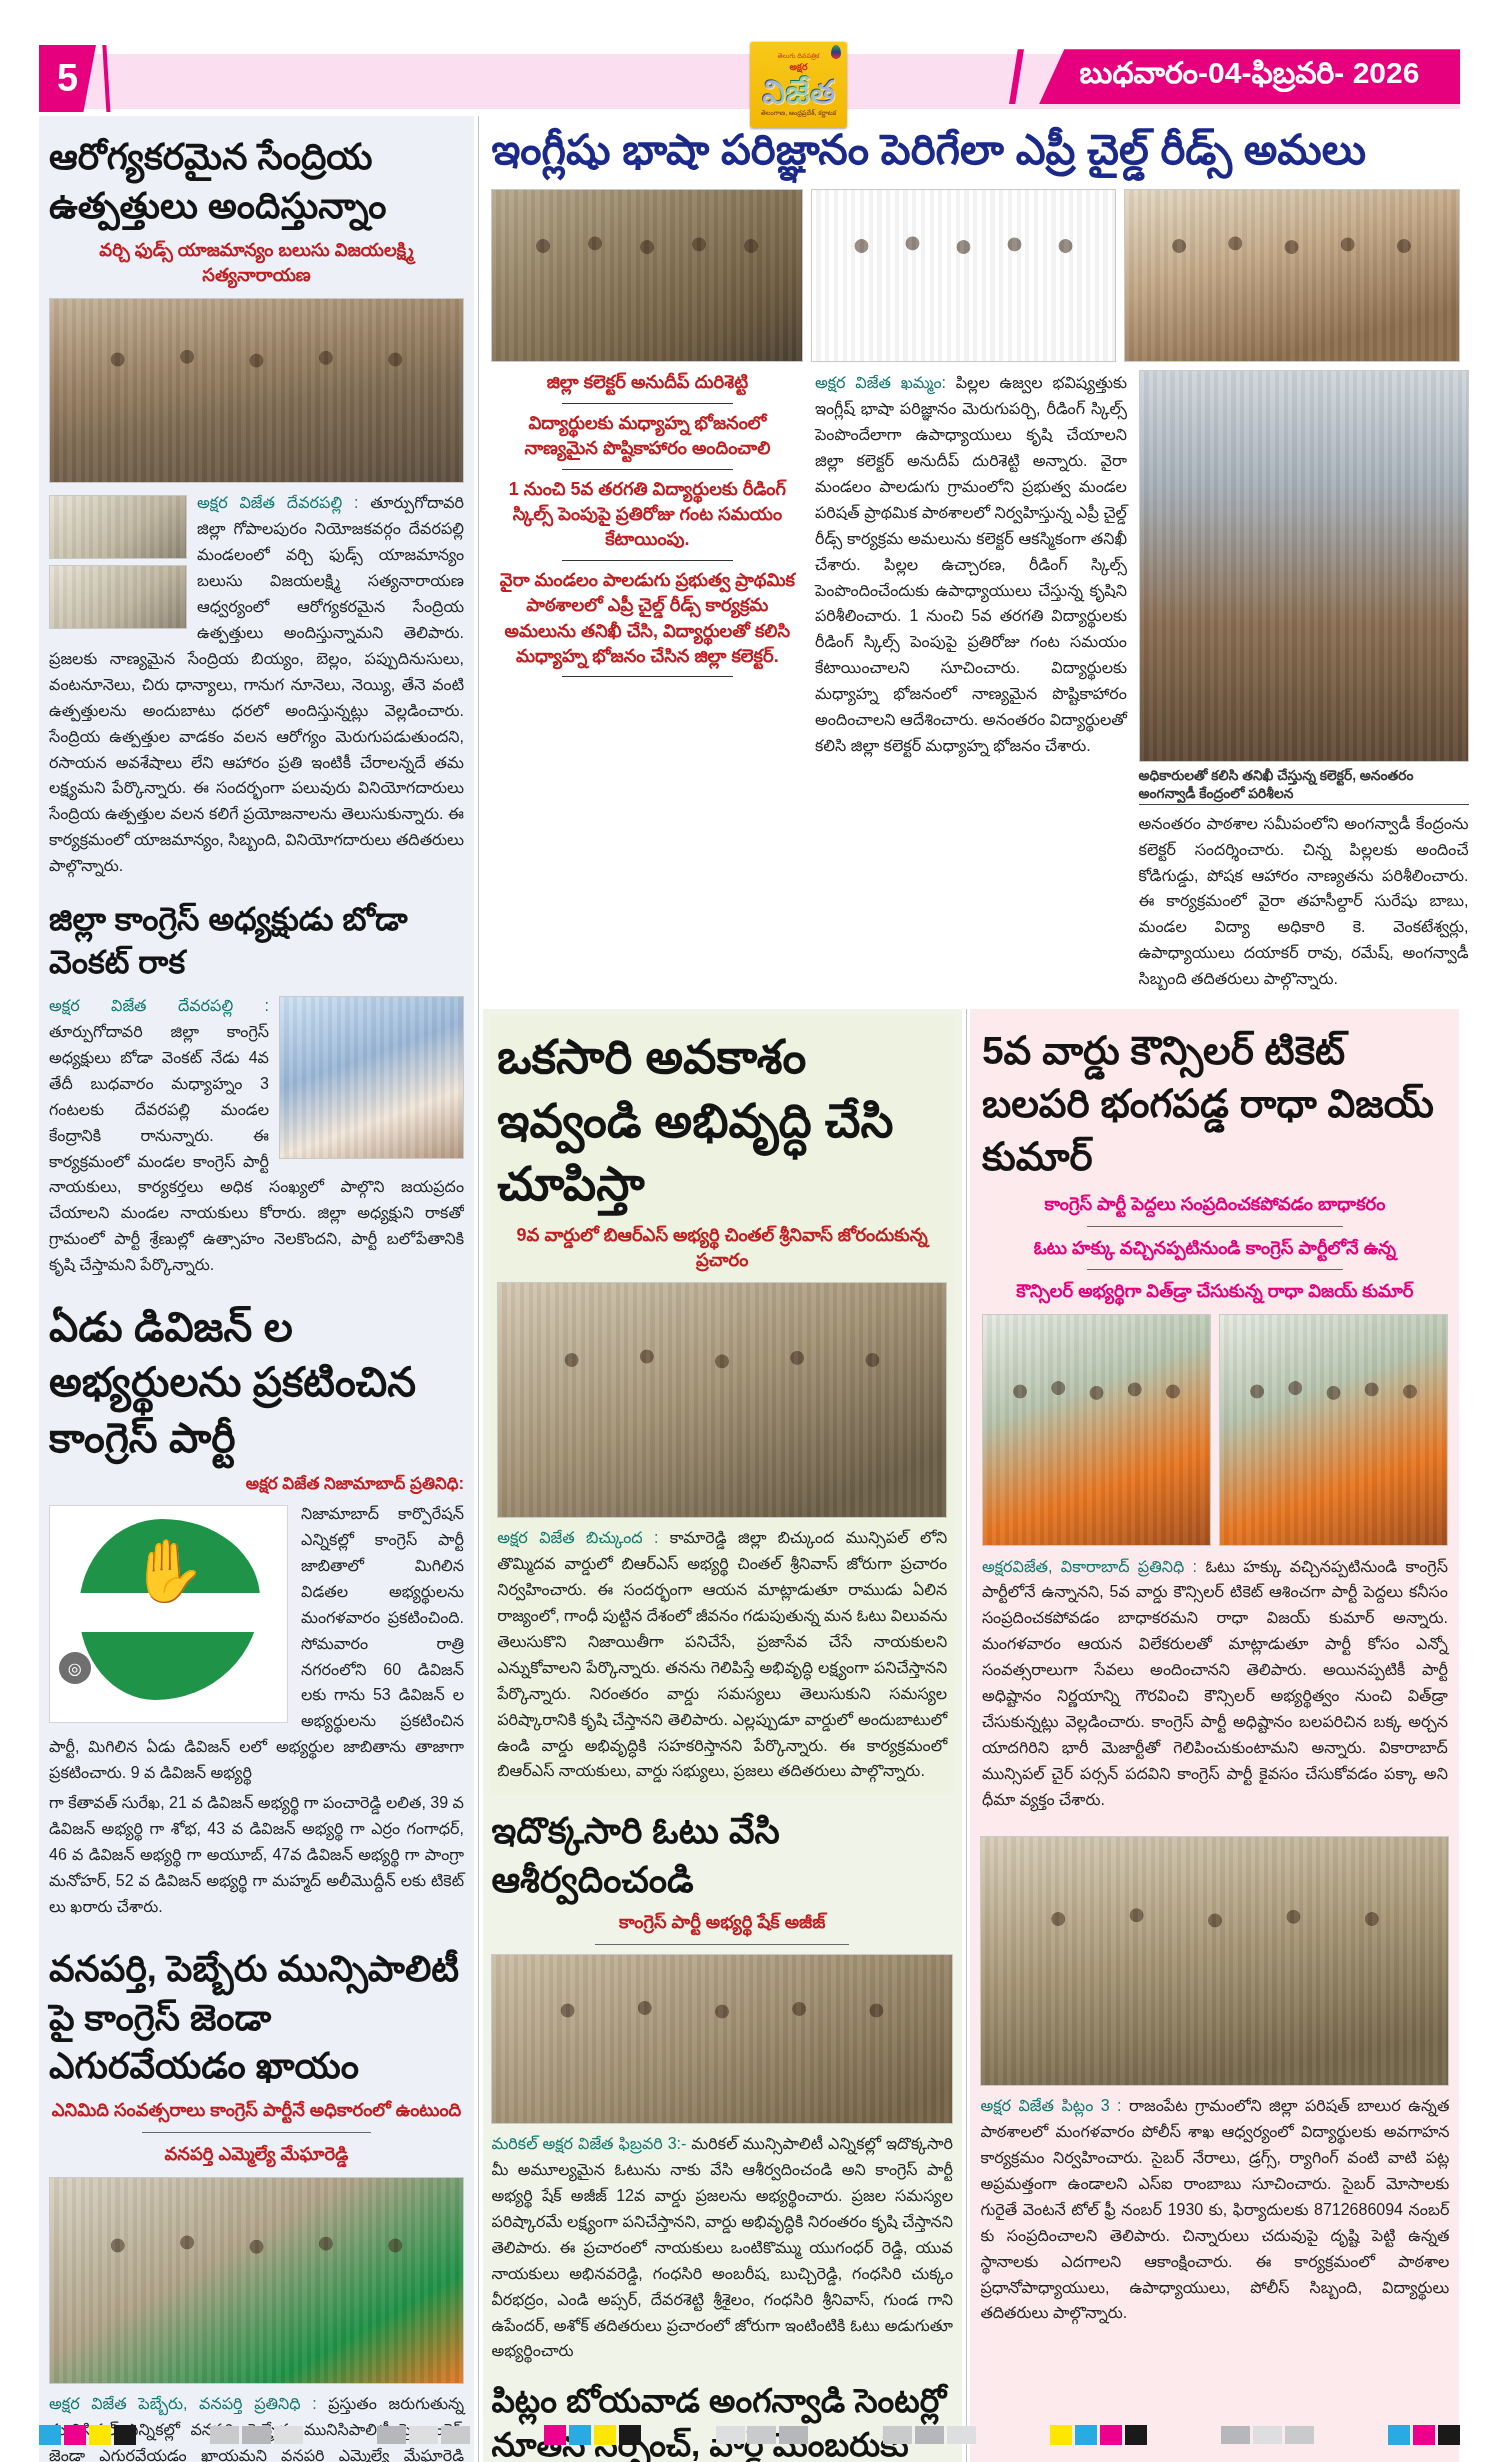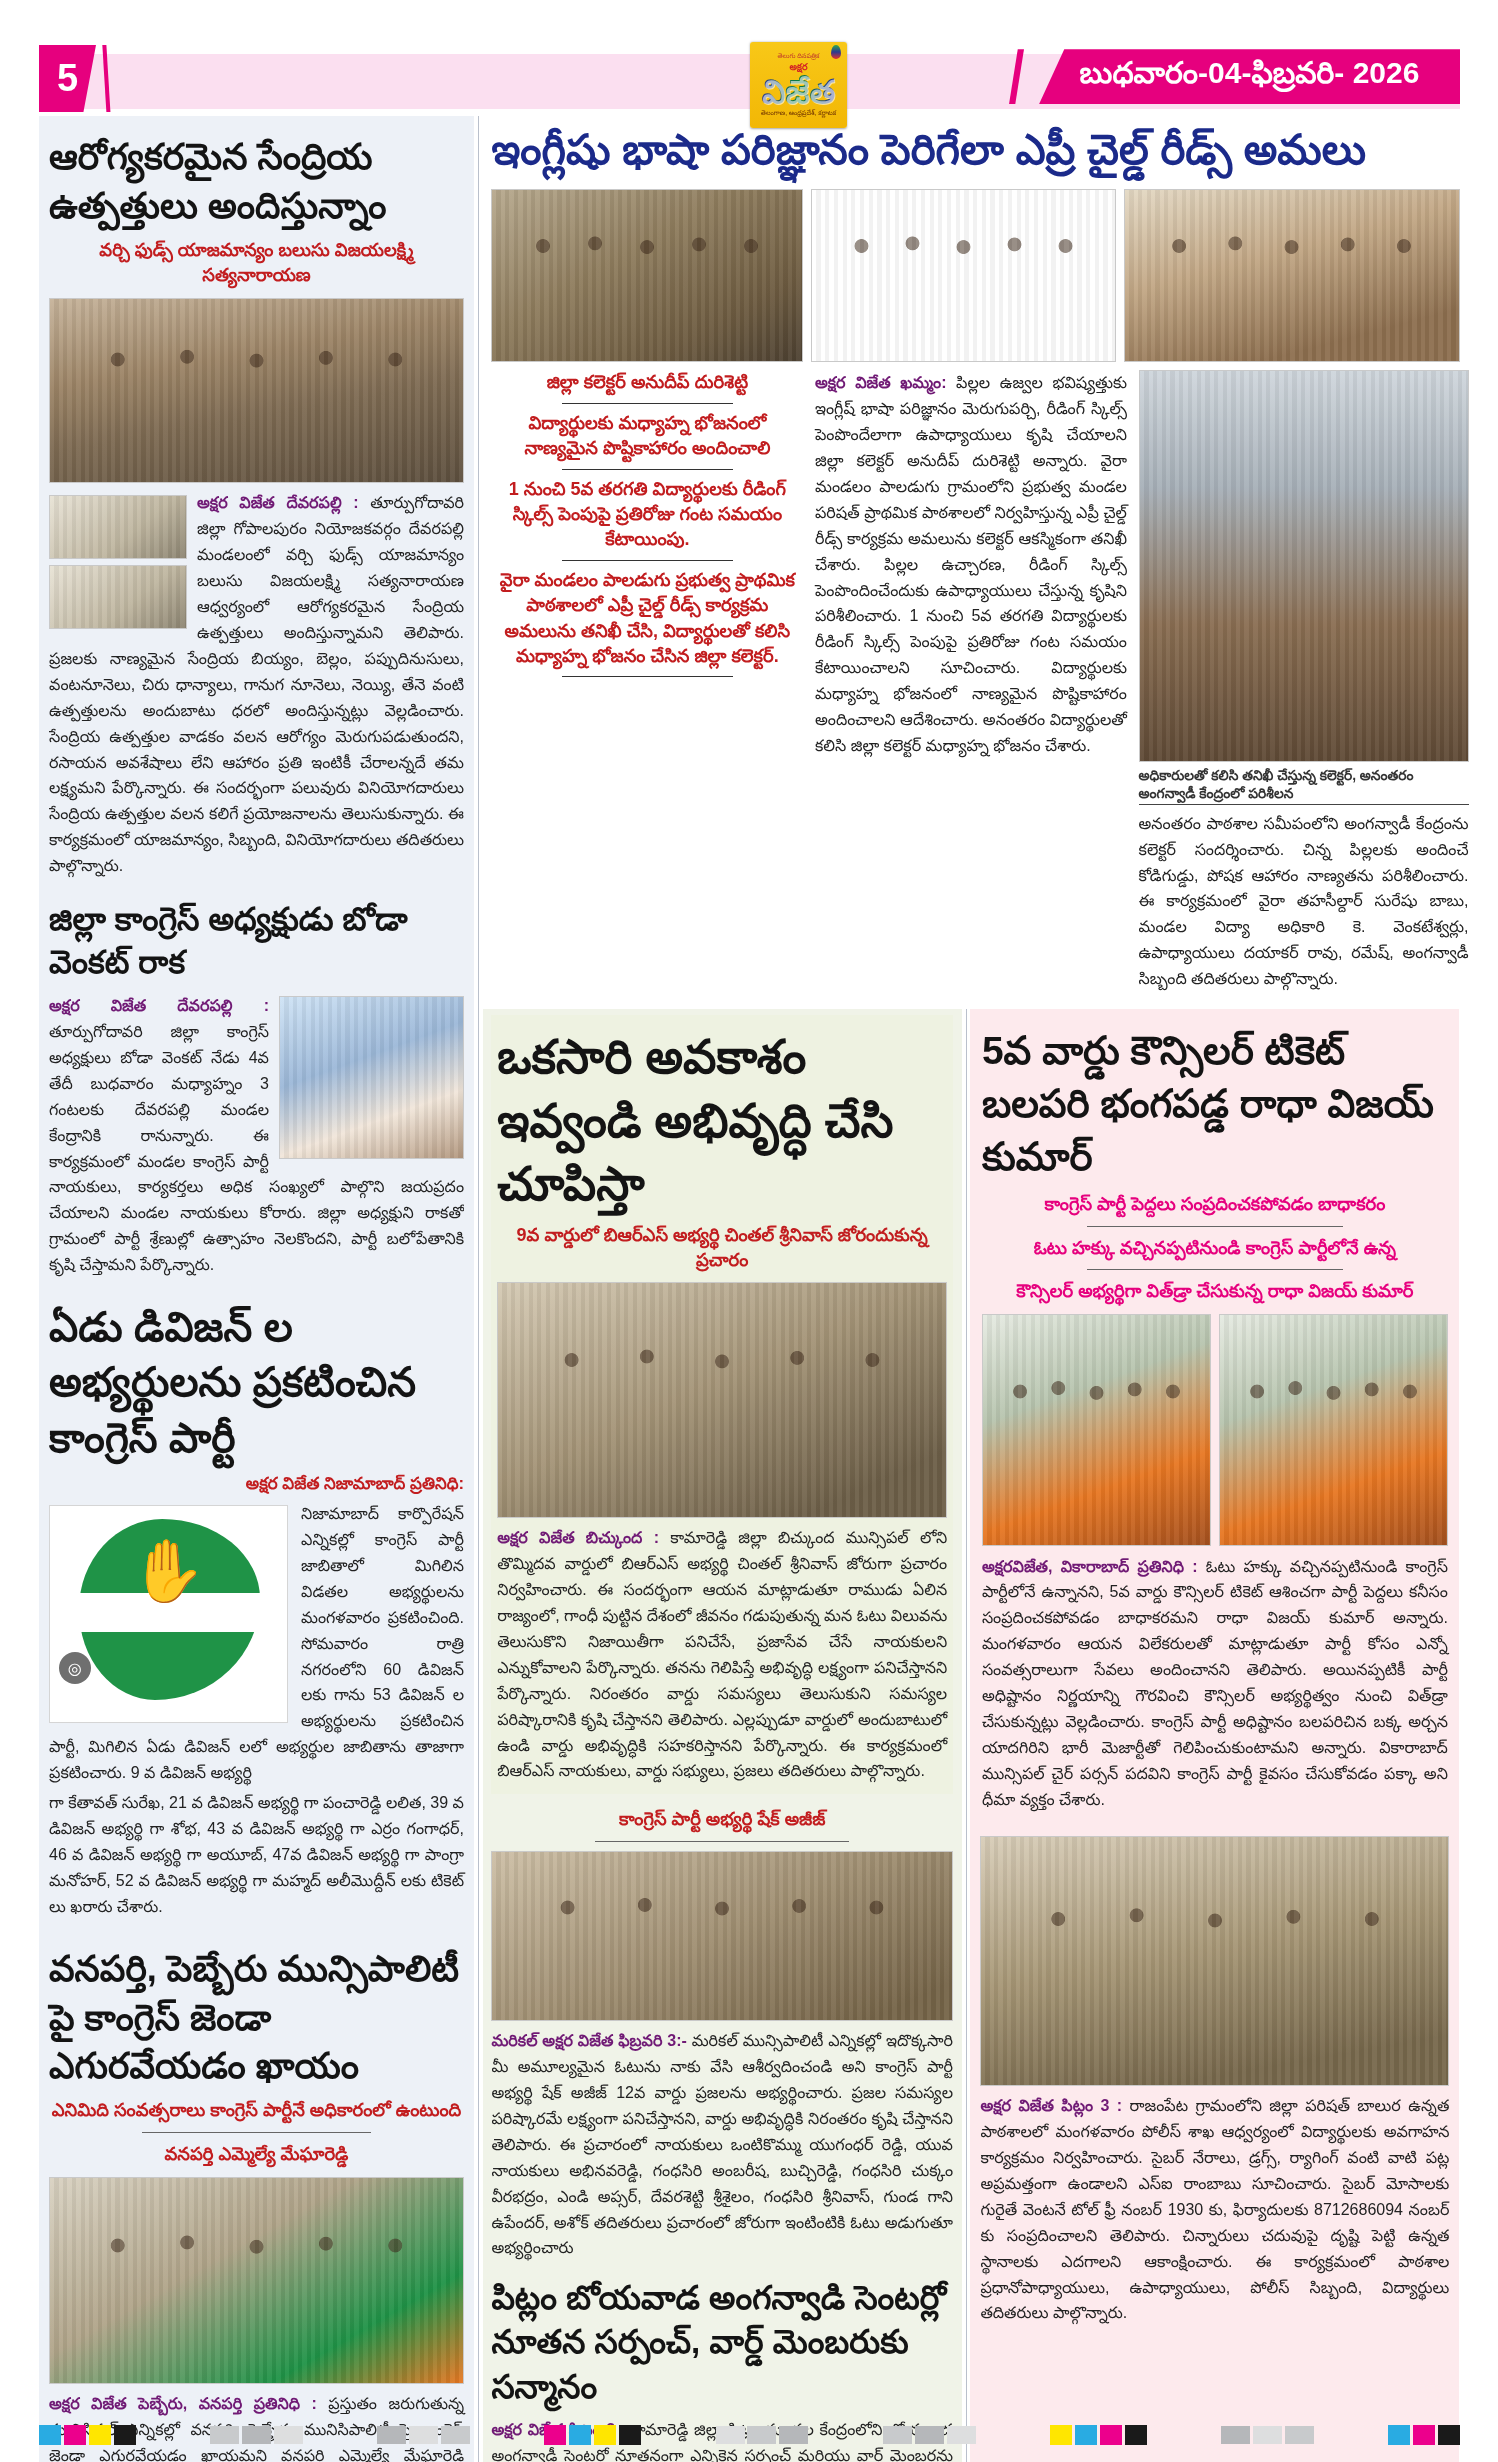--- a/index.html
+++ b/index.html
@@ -48,21 +48,21 @@
   .col-left { background:#edf1f7; padding:7.3px 10px; }
   .right-wide { display:flex; flex-direction:column; }
 
   h2.head { font-weight:bold; color:#141414; text-align:left; line-height:1.35; }
   .kicker { color:#c21d1f; text-align:center; font-size:18px; line-height:1.4;
             font-weight:bold; }
   .kicker.pink { color:#e6007e; }
   .rule { width:55%; margin:8.7px auto; border-bottom:1.5px solid #666; }
   .rule.dark { border-color:#333; }
   .bodytext { font-size:16px; line-height:1.62; color:#222; text-align:justify; }
-  .lede { color:#701a75; font-weight:bold;margin-top:22px; }
+  .lede { color:#0f766e; font-weight:normal;margin-top:22px; }
 
   
   .ph { position:relative; overflow:hidden; border:0.7px solid #c9c9c9; }
   .ph::after { content:""; position:absolute; inset:0;
      background:repeating-linear-gradient(90deg,rgba(255,255,255,.05) 0 4.4px,rgba(0,0,0,.05) 4.4px 8.7px); }
   .ph-group   { background:linear-gradient(170deg,#c6b39a 0%,#9c8466 35%,#7d6a52 60%,#5d4f3e 100%); }
   .ph-cert    { background:linear-gradient(140deg,#e8e3d6,#bfb6a0 60%,#8c8471); }
   .ph-portrait{ background:linear-gradient(160deg,#cfe3f5 0%,#9cb8d8 40%,#f1e6da 70%,#b3987f 100%); }
   .ph-flag    { background:linear-gradient(150deg,#d9d2c2 0%,#b0a489 40%,#1f9347 75%,#e87722 100%); }
   .ph-class   { background:linear-gradient(150deg,#b7a98e 0%,#8f7d5e 40%,#6e5c41 75%,#4c4031 100%); }
@@ -235,20 +235,21 @@
 
           <article class="greenbox">
             <h2 class="head" style="font-size:47px; margin:5.8px 0 7.3px;">ఒకసారి అవకాశం ఇవ్వండి అభివృద్ధి చేసి చూపిస్తా</h2>
             <div class="kicker">9వ వార్డులో బిఆర్ఎస్ అభ్యర్థి చింతల్ శ్రీనివాస్ జోరందుకున్న ప్రచారం</div>
             <div class="ph ph-rally heads" style="height:236px; margin:8.7px 0 7.3px;"></div>
             <p class="bodytext"><span class="lede">అక్షర విజేత బిచ్కుంద :</span>
                <span>కామారెడ్డి జిల్లా బిచ్కుంద మున్సిపల్ లోని తొమ్మిదవ వార్డులో బిఆర్ఎస్ అభ్యర్థి చింతల్ శ్రీనివాస్ జోరుగా ప్రచారం నిర్వహించారు. ఈ సందర్భంగా ఆయన మాట్లాడుతూ రాముడు ఏలిన రాజ్యంలో, గాంధీ పుట్టిన దేశంలో జీవనం గడుపుతున్న మన ఓటు విలువను తెలుసుకొని నిజాయితీగా పనిచేసే, ప్రజాసేవ చేసే నాయకులని ఎన్నుకోవాలని పేర్కొన్నారు. తనను గెలిపిస్తే అభివృద్ధి లక్ష్యంగా పనిచేస్తానని పేర్కొన్నారు. నిరంతరం వార్డు సమస్యలు తెలుసుకుని సమస్యల పరిష్కారానికి కృషి చేస్తానని తెలిపారు. ఎల్లప్పుడూ వార్డులో అందుబాటులో ఉండి వార్డు అభివృద్ధికి సహకరిస్తానని పేర్కొన్నారు. ఈ కార్యక్రమంలో బిఆర్ఎస్ నాయకులు, వార్డు సభ్యులు, ప్రజలు తదితరులు పాల్గొన్నారు.</span></p>
           </article>
 
           <article style="margin-top:13px;">
+            <h2 class="head" style="font-size:36px; margin-bottom:5.8px;">ఇదొక్కసారి ఓటు వేసి ఆశీర్వదించండి</h2>
             <div class="kicker">కాంగ్రెస్ పార్టీ అభ్యర్థి షేక్ అజీజ్</div>
             <div class="rule"></div>
             <div class="ph ph-street heads" style="height:170px; margin:5.8px 0 7.3px;"></div>
             <p class="bodytext"><span class="lede">మరికల్ అక్షర విజేత ఫిబ్రవరి 3:-</span>
                <span>మరికల్ మున్సిపాలిటీ ఎన్నికల్లో ఇదొక్కసారి మీ అమూల్యమైన ఓటును నాకు వేసి ఆశీర్వదించండి అని కాంగ్రెస్ పార్టీ అభ్యర్థి షేక్ అజీజ్ 12వ వార్డు ప్రజలను అభ్యర్థించారు. ప్రజల సమస్యల పరిష్కారమే లక్ష్యంగా పనిచేస్తానని, వార్డు అభివృద్ధికి నిరంతరం కృషి చేస్తానని తెలిపారు. ఈ ప్రచారంలో నాయకులు ఒంటికొమ్ము యుగంధర్ రెడ్డి, యువ నాయకులు అభినవరెడ్డి, గంధసిరి అంబరీష, బుచ్చిరెడ్డి, గంధసిరి చుక్కం వీరభద్రం, ఎండి అప్సర్, దేవరశెట్టి శ్రీశైలం, గంధసిరి శ్రీనివాస్, గుండ గాని ఉపేందర్, అశోక్ తదితరులు ప్రచారంలో జోరుగా ఇంటింటికి ఓటు అడుగుతూ అభ్యర్థించారు</span></p>
           </article>
 
           <article style="margin-top:14.5px;">
             <h2 class="head" style="font-size:33px; margin-bottom:7.3px;">పిట్లం బోయవాడ అంగన్వాడి సెంటర్లో నూతన సర్పంచ్, వార్డ్ మెంబరుకు సన్మానం</h2>
             <p class="bodytext"><span class="lede">అక్షర విజేత పిట్లం 3 :</span>

